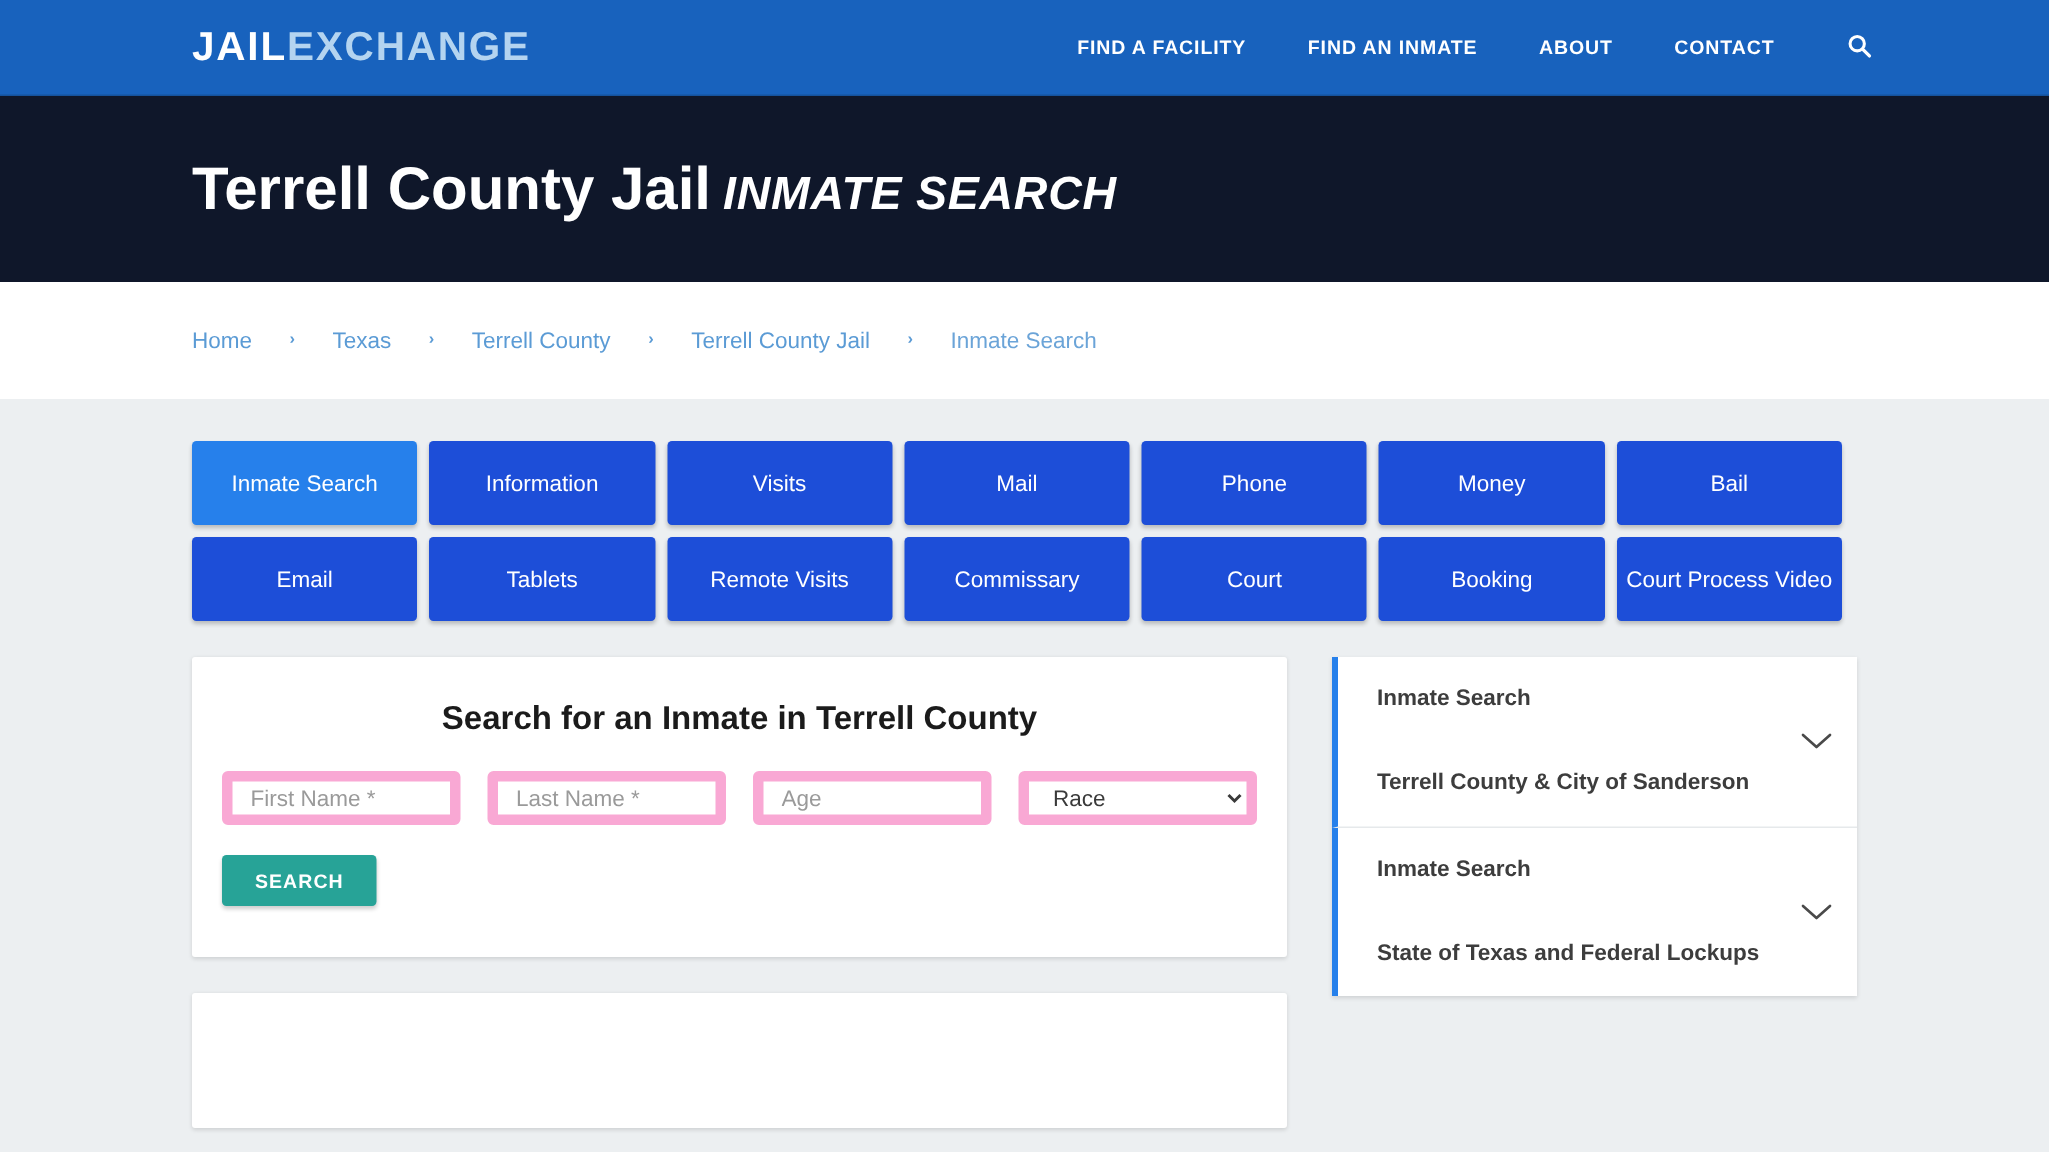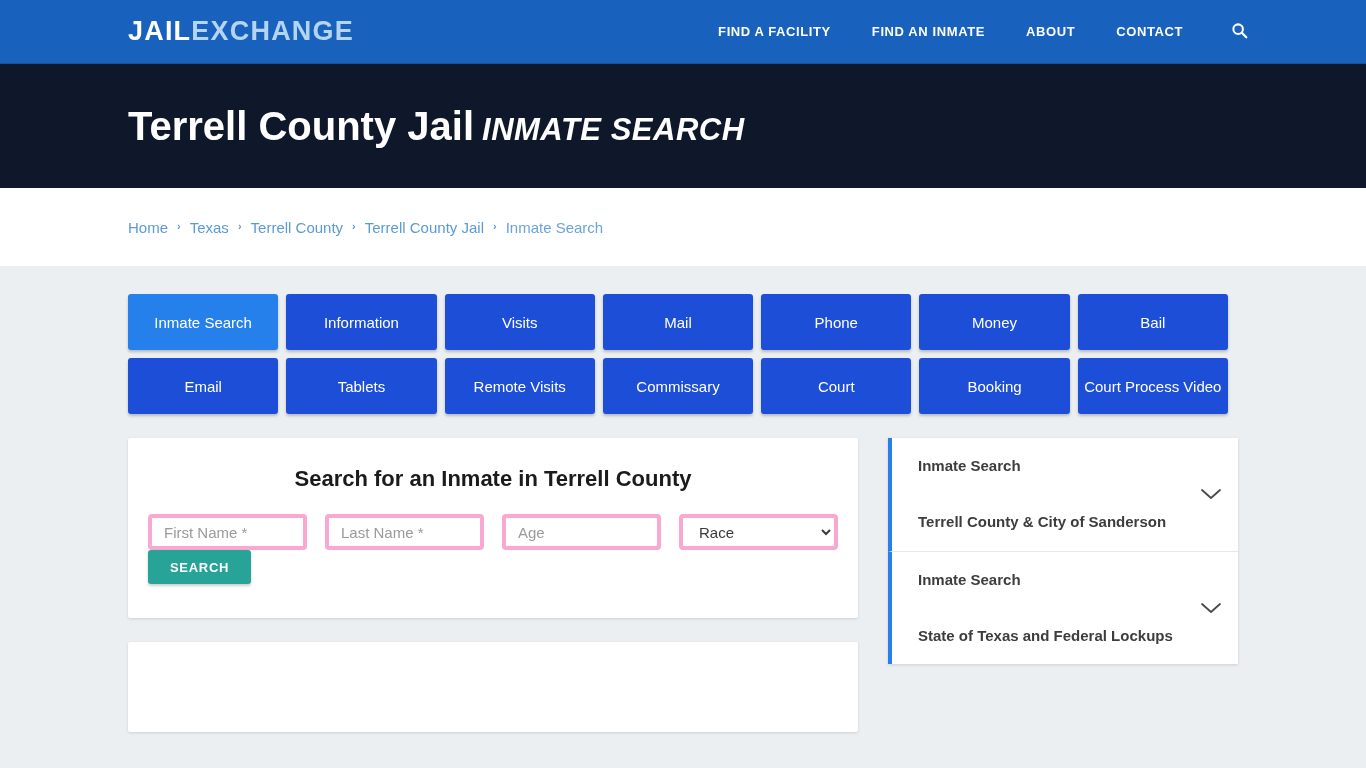--- a/index.html
+++ b/index.html
@@ -82,21 +82,21 @@
   }
 
   
   .crumbbar {
     height: 78px;
     background: #ffffff;
     display: flex;
     align-items: center;
     padding: 0 128px;
   }
-  .crumbs { display: flex; align-items: center; gap: 0; }
+  .crumbs { display: flex; align-items: center; gap: 16px; }
   .crumb {
     color: #5b9bd5;
     font-size: 15px;
     text-decoration: none;
     white-space: nowrap;
   }
   .crumb.current { color: #6ba4d8; }
   .crumb-sep {
     color: #5b9bd5;
     font-size: 11px;
@@ -165,31 +165,32 @@
     color: #1b1b1b;
     margin: 0 0 22px 0;
   }
   .fields { display: flex; gap: 18px; }
   .fields .fld { flex: 1 1 0; }
   .fields input,
   .fields select {
     width: 100%;
     height: 36px;
     padding: 0 12px;
-    border: 4px solid #f9a8d4;
+    border: 7px solid #f9a8d4;
     border-radius: 4px;
     font-size: 15px;
     color: #4a4a4a;
     background: #ffffff;
     font-family: "Liberation Sans", sans-serif;
     outline: none;
   }
   .fields input::placeholder { color: #9a9a9a; }
   .fields select { color: #3a3a3a; }
   .search-btn {
+    margin-top: 20px;
     background: #27a397;
     color: #ffffff;
     border: none;
     border-radius: 3px;
     height: 34px;
     padding: 1px 22px;
     font-size: 13px;
     font-weight: bold;
     letter-spacing: 0.7px;
     cursor: pointer;

